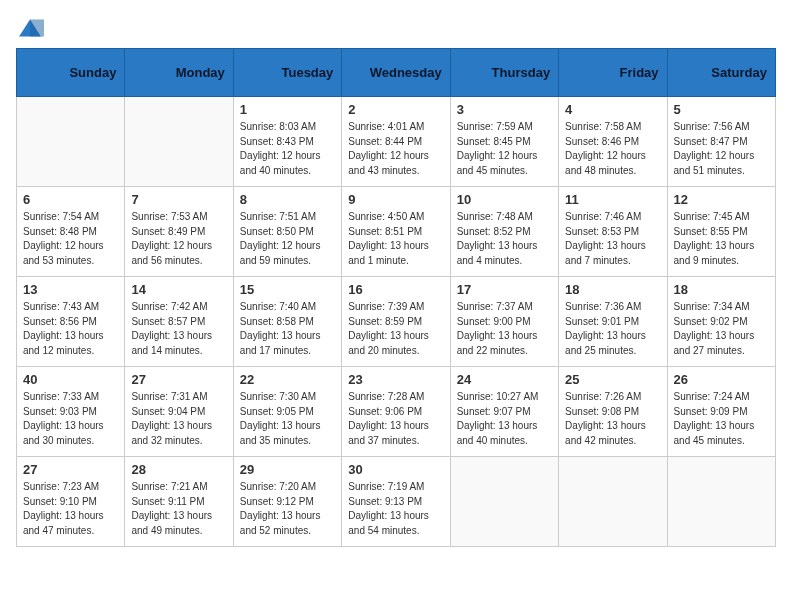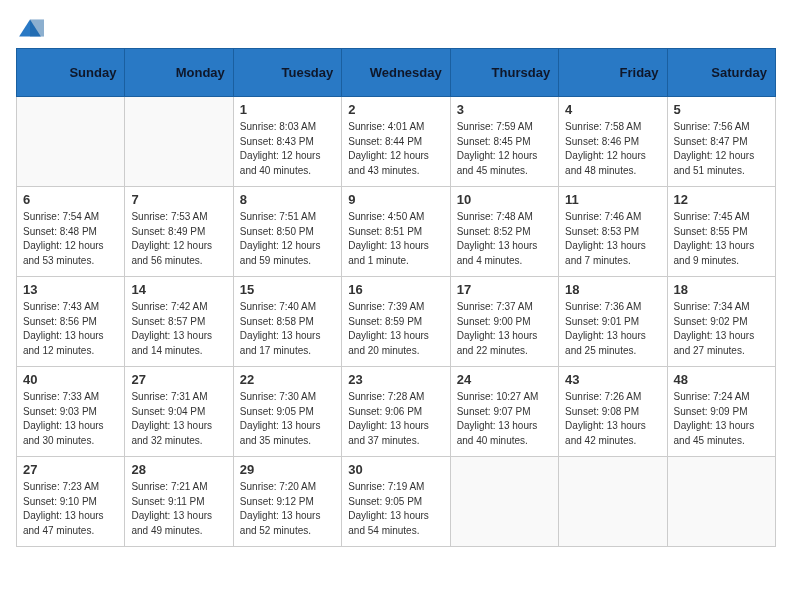--- a/index.html
+++ b/index.html
@@ -266,27 +266,27 @@
 Sunset: 9:06 PM
 Daylight: 13 hours and 37 minutes.</div>
         </td>
         <td>
           <span class="day-number">24</span>
           <div class="day-info">Sunrise: 10:27 AM
 Sunset: 9:07 PM
 Daylight: 13 hours and 40 minutes.</div>
         </td>
         <td>
-          <span class="day-number">43</span>
+          <span class="day-number">25</span>
           <div class="day-info">Sunrise: 7:26 AM
 Sunset: 9:08 PM
 Daylight: 13 hours and 42 minutes.</div>
         </td>
         <td>
-          <span class="day-number">48</span>
+          <span class="day-number">26</span>
           <div class="day-info">Sunrise: 7:24 AM
 Sunset: 9:09 PM
 Daylight: 13 hours and 45 minutes.</div>
         </td>
       </tr>
       <tr>
         <td>
           <span class="day-number">27</span>
           <div class="day-info">Sunrise: 7:23 AM
 Sunset: 9:10 PM
@@ -300,21 +300,21 @@
         </td>
         <td>
           <span class="day-number">29</span>
           <div class="day-info">Sunrise: 7:20 AM
 Sunset: 9:12 PM
 Daylight: 13 hours and 52 minutes.</div>
         </td>
         <td>
           <span class="day-number">30</span>
           <div class="day-info">Sunrise: 7:19 AM
-Sunset: 9:05 PM
+Sunset: 9:13 PM
 Daylight: 13 hours and 54 minutes.</div>
         </td>
         <td class="empty"></td>
         <td class="empty"></td>
         <td class="empty"></td>
       </tr>
     </tbody>
 </table>
 
 </body></html>

